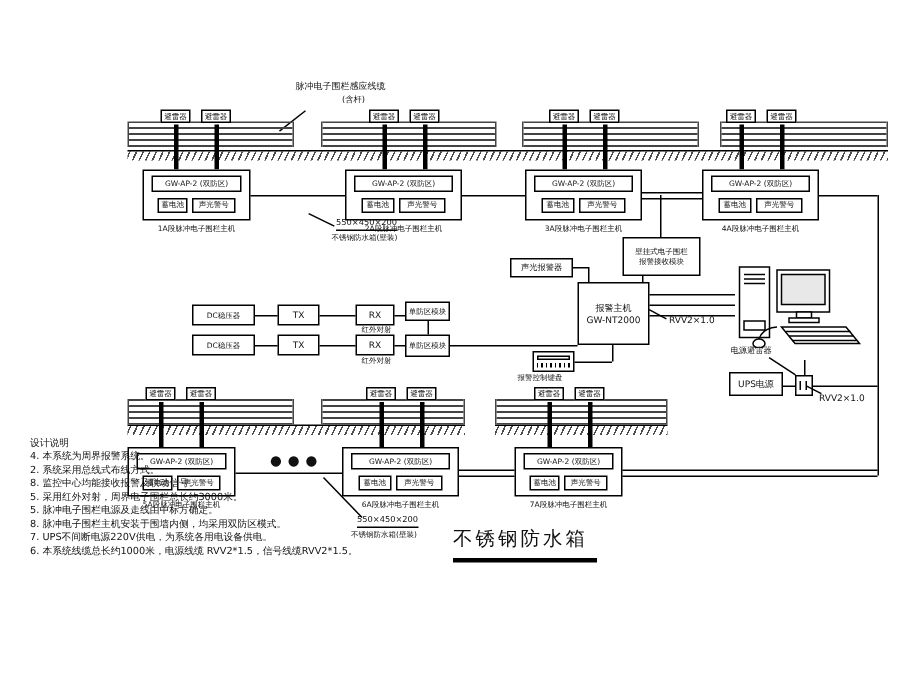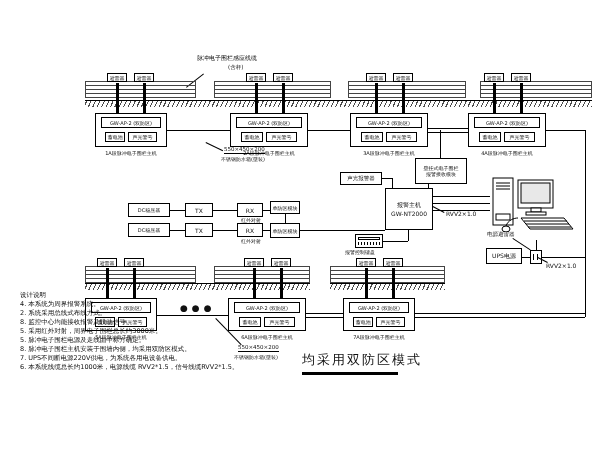--- a/index.html
+++ b/index.html
@@ -245,16 +245,16 @@
     <div>4. 本系统为周界报警系统。</div>
     <div>2. 系统采用总线式布线方式。</div>
     <div>8. 监控中心均能接收报警及联动信号。</div>
     <div>5. 采用红外对射，周界电子围栏总长约3000米。</div>
     <div>5. 脉冲电子围栏电源及走线由中标方确定。</div>
     <div>8. 脉冲电子围栏主机安装于围墙内侧，均采用双防区模式。</div>
     <div>7. UPS不间断电源220V供电，为系统各用电设备供电。</div>
     <div>6. 本系统线缆总长约1000米，电源线缆 RVV2*1.5，信号线缆RVV2*1.5。</div>
   </div>
 
-  <div class="lbl" style="left:302px;top:353px;font-size:13px;letter-spacing:2px;">均采用双防区模式</div>
+  <div class="lbl" style="left:302px;top:353px;font-size:13px;letter-spacing:2px;">不锈钢防水箱</div>
   <div class="title-underline" style="left:302px;top:372px;width:96px;"></div>
 
 </div>
 
 </body></html>

